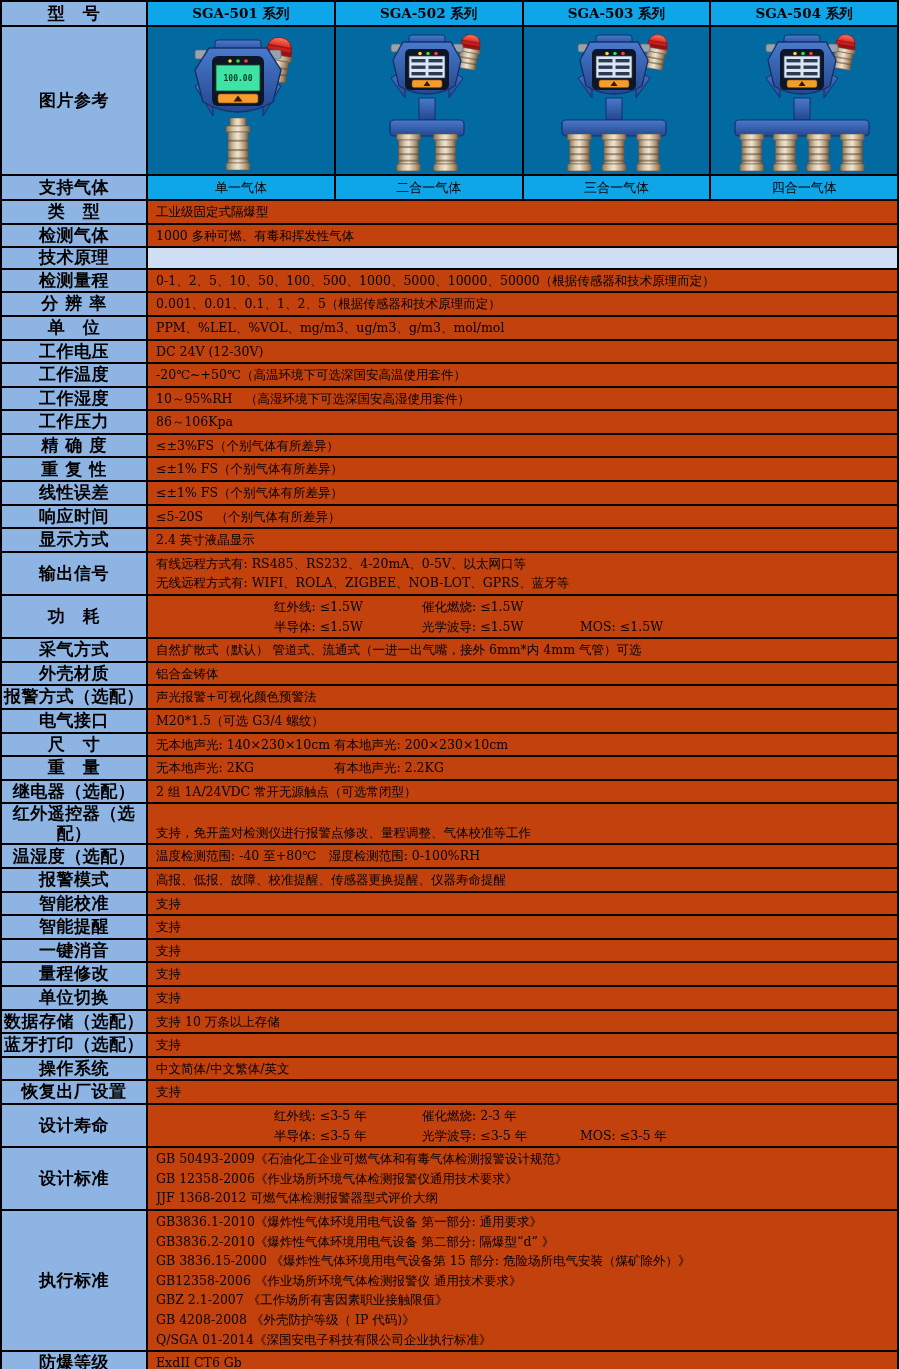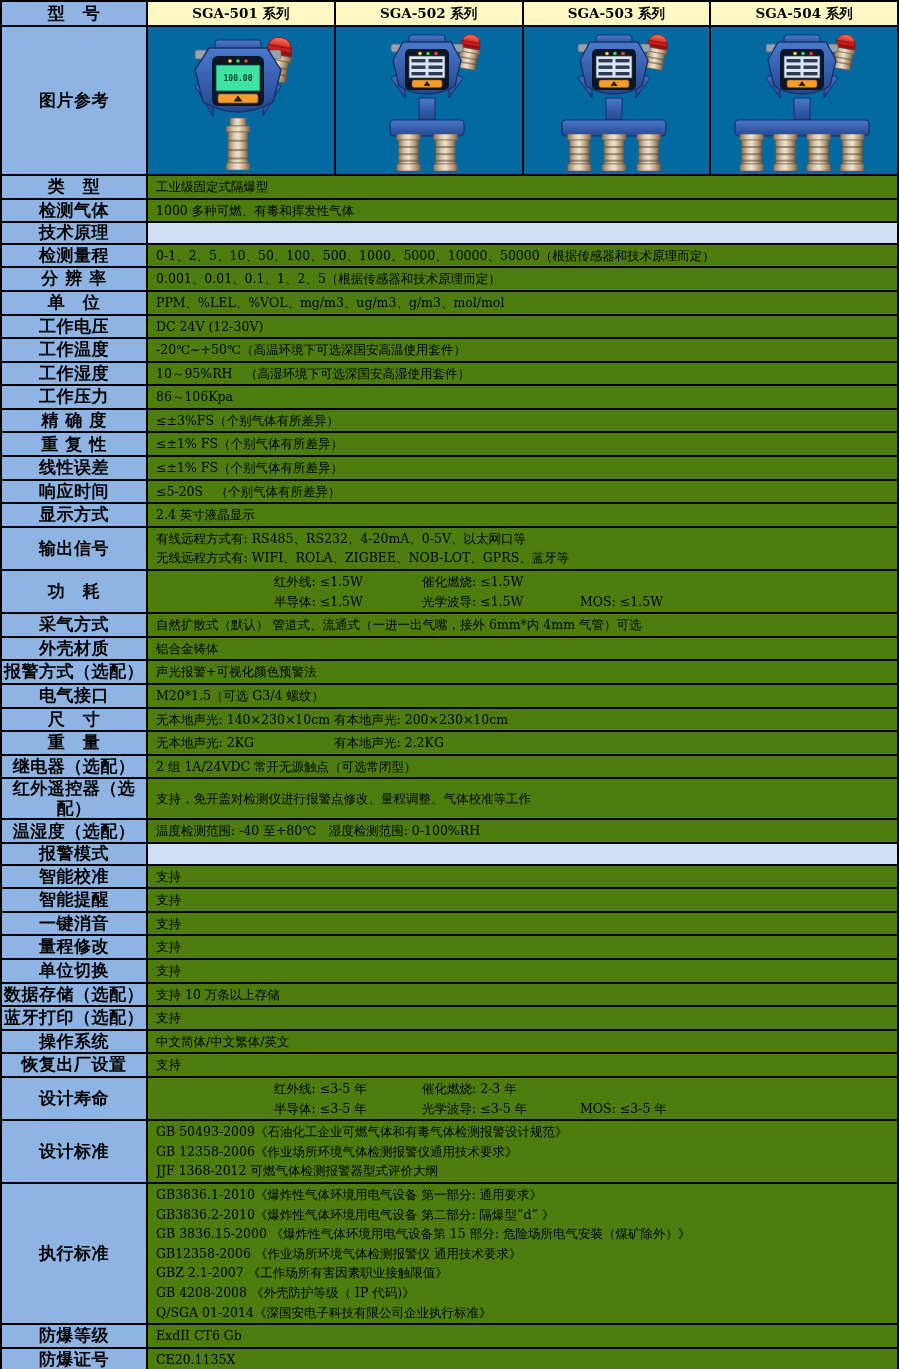--- a/index.html
+++ b/index.html
@@ -17,39 +17,39 @@
     flex:0 0 146px;width:146px;
     background:#8db4e2;
     border-right:2px solid #000;
     display:flex;align-items:center;justify-content:center;
     font-weight:bold;font-size:17px;text-align:center;
     line-height:1.15;padding:0 2px;box-sizing:border-box;
     letter-spacing:.5px;
   }
   .value-cell{
     flex:1 1 auto;min-width:0;
-    background:#4d7c0f;
+    background:#c2410c;
     padding:1px 0 1px 8px;
-    display:flex;flex-direction:column;justify-content:center;
+    display:flex;flex-direction:column;justify-content:flex-end;
     font-family:"DejaVu Serif", serif;
     font-size:12.5px;
   }
   .line{height:19.6px;line-height:19.6px;white-space:pre;overflow:hidden;}
   .cols4 .seg,.cols2 .seg{display:inline-block;vertical-align:top;}
   .cols4 .seg0{width:118px;margin-top:21px;}
   .cols4 .seg1{width:148px;}
   .cols4 .seg2{width:158px;}
   .cols2 .seg0{width:178px;}
   
   .header-row{height:23px;}
   .model-cell,.gas-cell{
     flex:1 1 0;min-width:0;
     display:flex;align-items:center;justify-content:center;
     border-right:2px solid #000;
-    background:#fef9c3;
+    background:#0ea5e9;
     font-weight:bold;font-size:13.5px;
     font-family:"DejaVu Serif", serif;
   }
   .model-cell:last-child,.gas-cell:last-child,.img-cell:last-child{border-right:none;}
   .gas-row{height:23px;}
   .gas-cell{font-weight:normal;font-size:13px;}
   
   .image-row{height:147px;}
   .img-cell{
     flex:1 1 0;min-width:0;
@@ -308,20 +308,27 @@
     <rect x="128.25" y="110" width="20" height="24" fill="url(#gBrass)" stroke="#6b5a44" stroke-width="0.6"></rect>
     <rect x="128.25" y="116" width="20" height="2" fill="rgba(80,64,45,0.5)"></rect>
     <rect x="128.25" y="123.2" width="20" height="2" fill="rgba(80,64,45,0.5)"></rect>
     <rect x="128.25" y="129.68" width="20" height="2" fill="rgba(80,64,45,0.5)"></rect>
     <rect x="126.25" y="134" width="24" height="7" rx="2" fill="url(#gBrass)" stroke="#6b5a44" stroke-width="0.6"></rect>
   </g>
         </svg>
       </div>
   </div>
 
+  <div class="row gas-row">
+    <div class="label-cell">支持气体</div>
+    <div class="gas-cell">单一气体</div>
+    <div class="gas-cell">二合一气体</div>
+    <div class="gas-cell">三合一气体</div>
+    <div class="gas-cell">四合一气体</div>
+  </div>
 
   <div>
       <div class="row spec-row">
         <div class="label-cell">类　型</div>
         <div class="value-cell">
           <div class="line">工业级固定式隔爆型</div>
         </div>
       </div>
       <div class="row spec-row">
         <div class="label-cell">检测气体</div>
@@ -467,20 +474,23 @@
         </div>
       </div>
       <div class="row spec-row">
         <div class="label-cell">温湿度（选配）</div>
         <div class="value-cell">
           <div class="line">温度检测范围: -40 至+80℃　湿度检测范围: 0-100%RH</div>
         </div>
       </div>
       <div class="row spec-row">
         <div class="label-cell">报警模式</div>
+        <div class="value-cell">
+          <div class="line">高报、低报、故障、校准提醒、传感器更换提醒、仪器寿命提醒</div>
+        </div>
       </div>
       <div class="row spec-row">
         <div class="label-cell">智能校准</div>
         <div class="value-cell">
           <div class="line">支持</div>
         </div>
       </div>
       <div class="row spec-row">
         <div class="label-cell">智能提醒</div>
         <div class="value-cell">

